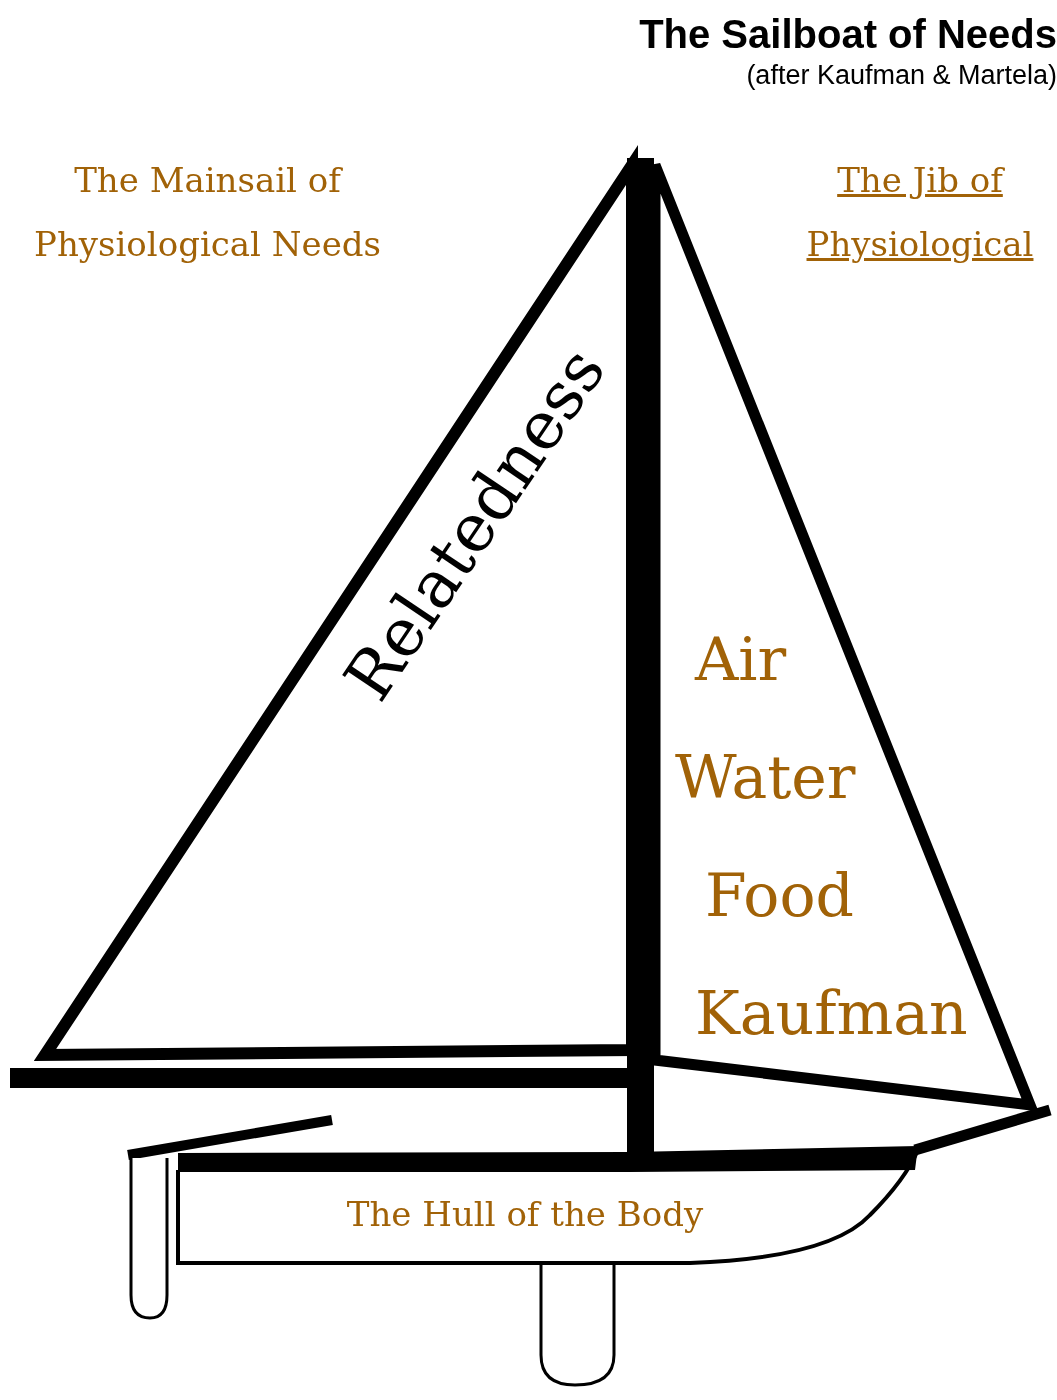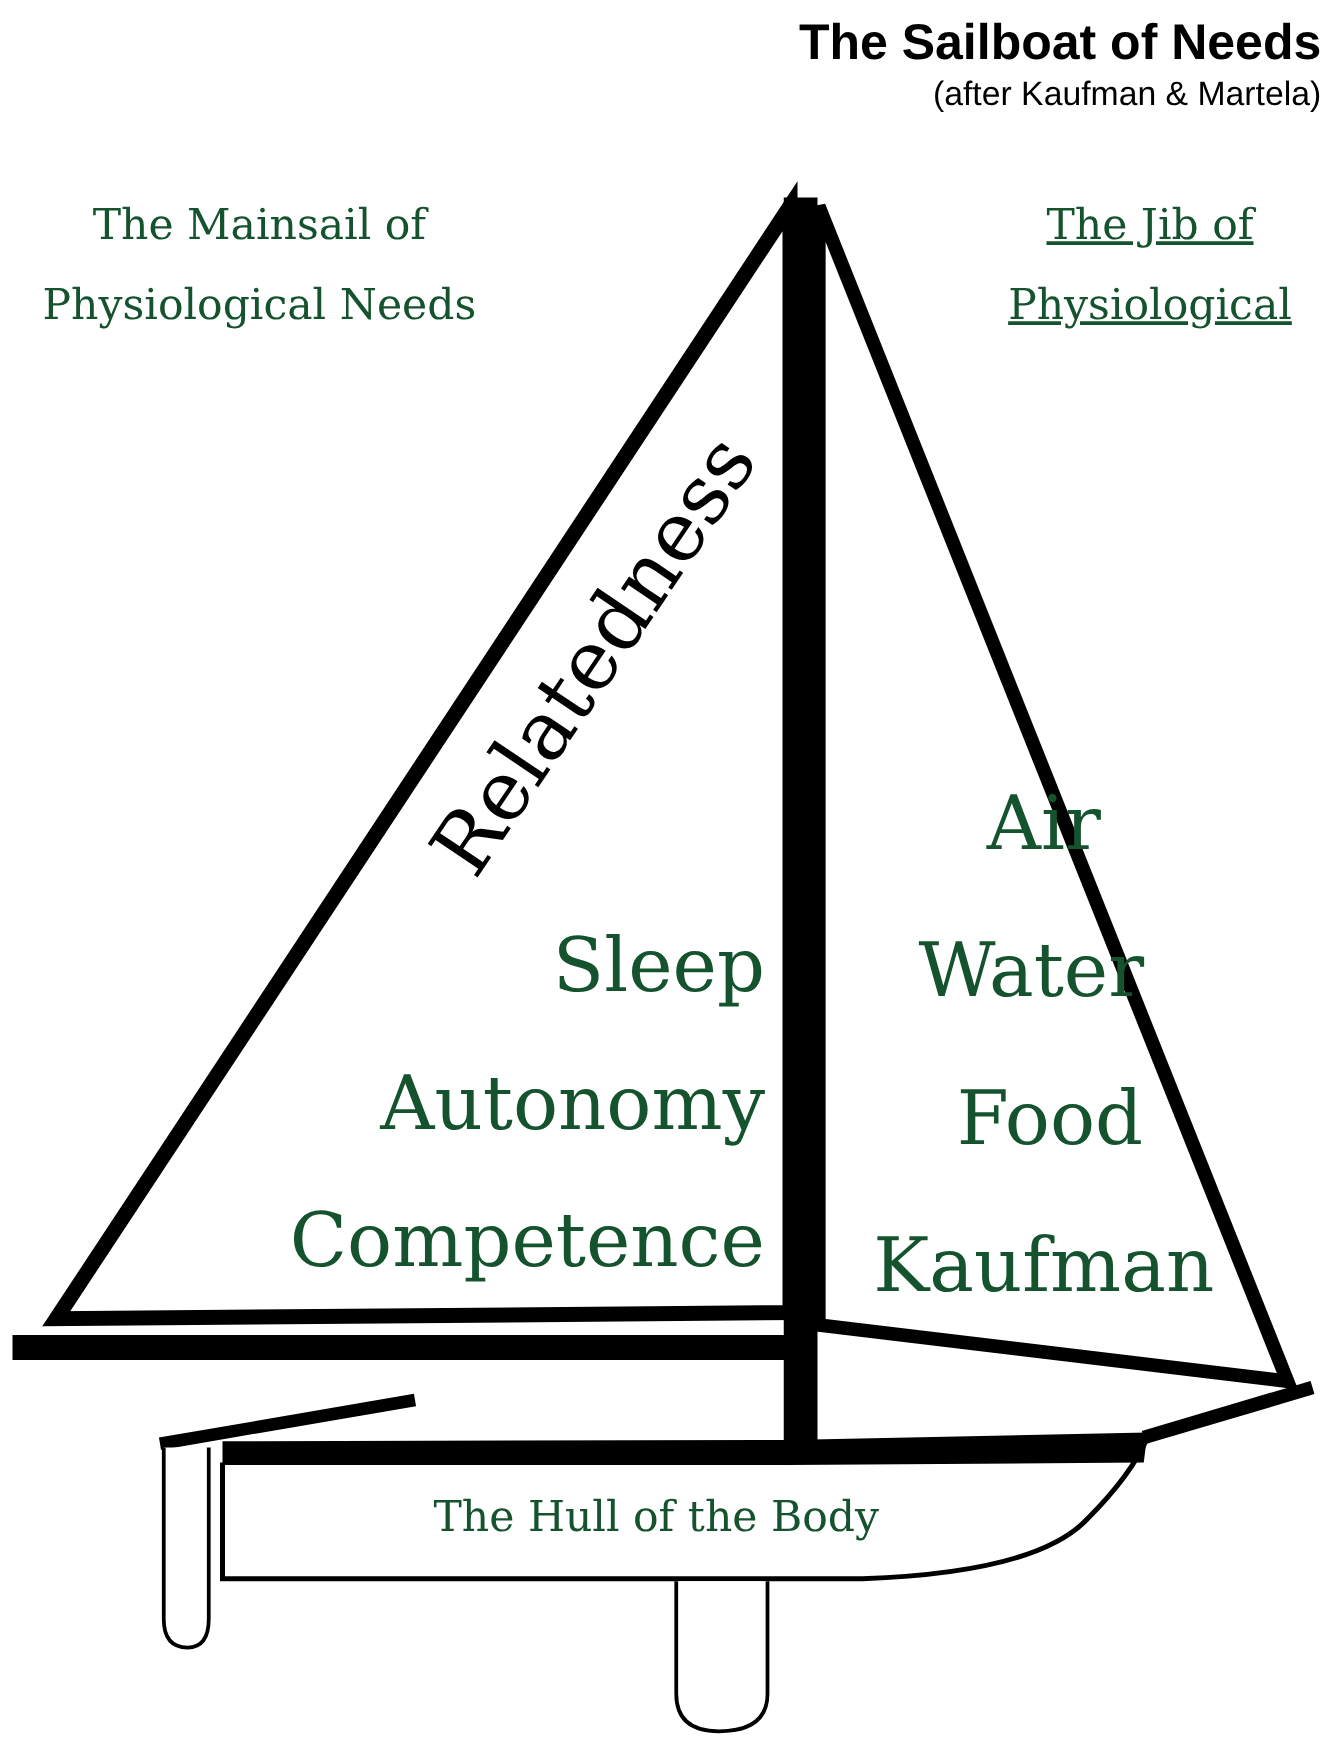--- a/index.html
+++ b/index.html
@@ -1,21 +1,21 @@
 <!DOCTYPE html>
 <html><head>
   <meta charset="utf-8">
   <style>
     html, body { margin: 0; padding: 0; background: #ffffff; }
     body { width: 1057px; height: 1400px; position: relative; overflow: hidden; }
     #stage { position: absolute; left: 0; top: 0; width: 1057px; height: 1400px; }
     .title-block { position: absolute; left: 0; top: 10px; width: 1057px; text-align: right; font-family: "Liberation Sans", sans-serif; color: #000; }
     .title { font-size: 40px; font-weight: bold; line-height: 48px; }
     .subtitle { font-size: 27px; line-height: 34px; }
-    .label { position: absolute; font-family: "DejaVu Serif", serif; color: #14532d; text-align: center; }
+    .label { position: absolute; font-family: "DejaVu Serif", serif; color: #a16207; text-align: center; }
     .corner { font-size: 34px; line-height: 64px; }
     .need { font-size: 60px; line-height: 110px; }
     svg text { font-family: "DejaVu Serif", serif; fill: #000; }
   </style>
 </head>
 <body>
 
 <div id="stage">
 
   <svg width="1057" height="1400" viewBox="0 0 1057 1400" style="position:absolute;left:0;top:0;">
@@ -51,27 +51,22 @@
   <div class="label corner" style="left:0px; top:148px; width:415px;">
     <div>The Mainsail of</div>
     <div>Physiological Needs</div>
   </div>
 
   <div class="label corner" style="left:790px; top:148px; width:260px;text-decoration:underline;">
     <div>The Jib of</div>
     <div>Physiological</div>
   </div>
 
-  <div class="label need" style="left:120px; top:718px; width:492px; text-align:right;">
-    <div>Sleep</div>
-    <div>Autonomy</div>
-    <div>Competence</div>
-  </div>
 
-  <div class="label need" style="left:675px; top:600px; width:300px; text-align:center; line-height:118px;">
+  <div class="label need" style="left:675px; top:600px; width:300px; text-align:left; line-height:118px;">
     <div style="padding-left:20px;">Air</div>
     <div>Water</div>
     <div style="padding-left:30px;">Food</div>
     <div style="padding-left:20px;">Kaufman</div>
   </div>
 
   <div class="label" style="left:300px; top:1192px; width:450px; font-size:34px; line-height:44px;">The Hull of the Body</div>
 
 
 </div>

